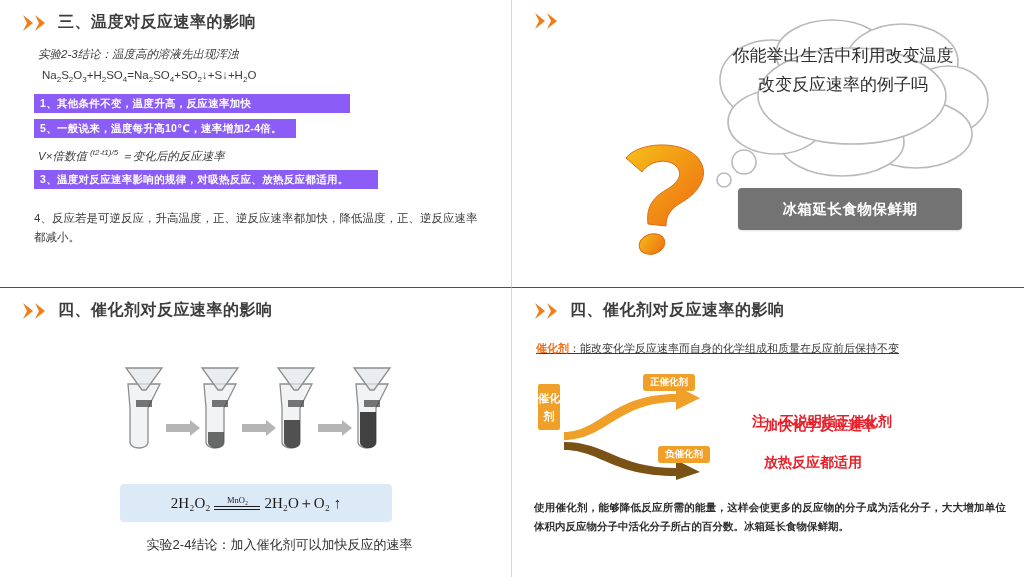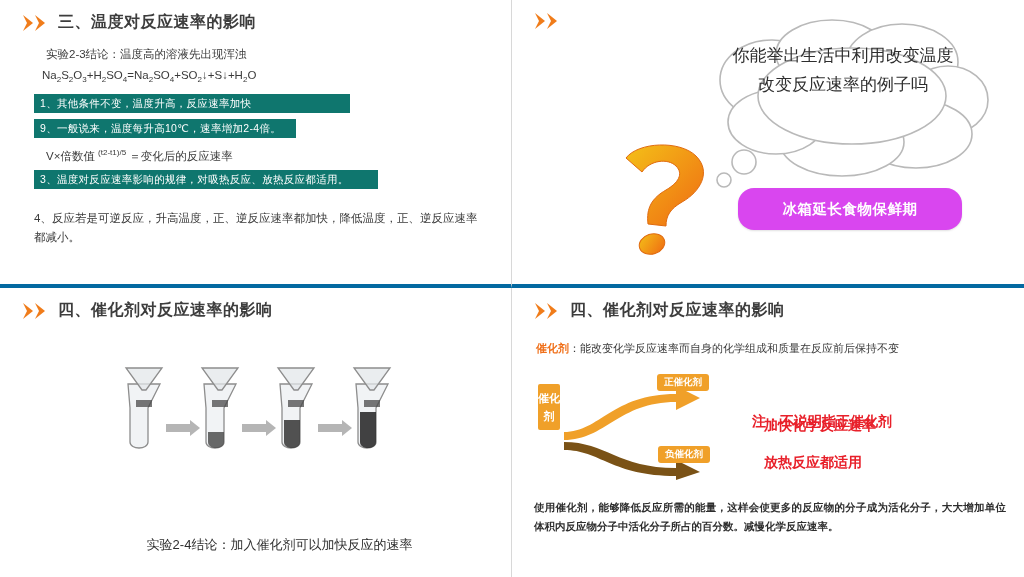--- a/index.html
+++ b/index.html
@@ -16,21 +16,21 @@
     grid-template-columns:512px 512px;
     grid-template-rows:288px 289px;
   }
   .slide{
     position:relative;
     box-sizing:border-box;
     background:#ffffff;
     overflow:hidden;
   }
   .slide.b-right{border-right:1px solid #d8d8d8;}
-  .slide.b-bottom{border-bottom:4px solid #0369a1;}
+  .slide.b-bottom{border-bottom:1px solid #0369a1;}
 
   
   .head{
     position:absolute;
     display:flex;align-items:center;
     gap:8px;
   }
   .chev{
     display:inline-flex;
     align-items:center;
@@ -40,25 +40,25 @@
     font-size:16px;
     font-weight:bold;
     color:#3d3d3d;
     letter-spacing:.5px;
     white-space:nowrap;
   }
 
   
   .s1 .head{left:22px;top:12px;}
   .s1 .body{position:absolute;left:34px;top:46px;width:452px;color:#3a3a3a;}
-  .line{font-size:11.5px;line-height:17px;margin:0 0 3px 12px;}
+  .line{font-size:11.5px;line-height:17px;margin:0 0 3px 4px;font-style:italic;}
   .bar{
-    background:#0f766e;
+    background:#8b5cf6;
     color:#ffffff;
-    font-weight:normal;
+    font-weight:bold;
     font-size:10.5px;
     line-height:15px;
     padding:2px 6px;
     margin:5px 0 6px 0;
     display:block;
     letter-spacing:.3px;
   }
   .bar.w1{width:304px;}
   .bar.w2{width:250px;}
   .bar.w3{width:332px;}
@@ -88,22 +88,22 @@
   }
   .qmark{
     position:absolute;
     left:96px;top:140px;
     width:120px;height:120px;
   }
   .btn-orange{
     position:absolute;
     left:226px;top:188px;
     width:224px;height:42px;
-    background:#d946ef;
-    border-radius:16px;
+    background:#737373;
+    border-radius:4px;
     display:flex;align-items:center;justify-content:center;
     color:#ffffff;
     font-size:14.5px;
     font-weight:bold;
     letter-spacing:.5px;
     box-shadow:0 1px 2px rgba(0,0,0,.12);
   }
 
   
   .s3 .head{left:22px;top:12px;}
@@ -137,21 +137,21 @@
     text-align:center;
     font-size:13px;
     color:#2e2e2e;
     padding-left:48px;
   }
 
   
   .s4 .head{left:22px;top:12px;}
   .s4 .def{
     position:absolute;left:24px;top:52px;width:468px;
-    font-size:11px;line-height:17px;color:#3a3a3a;
+    font-size:11px;line-height:17px;color:#3a3a3a;text-decoration:underline;
   }
   .s4 .def .kw{color:#f0701a;font-weight:bold;}
   .vert-label{
     position:absolute;
     left:26px;top:96px;
     width:22px;
     background:#f0a029;
     color:#ffffff;
     font-size:11px;
     font-weight:bold;
@@ -163,21 +163,21 @@
   .tag{
     position:absolute;
     background:#f0a029;
     color:#ffffff;
     font-size:9.5px;
     font-weight:bold;
     padding:2px 7px;
     border-radius:3px;
     white-space:nowrap;
   }
-  .tag.pos{left:145px;top:86px;}
+  .tag.pos{left:131px;top:86px;}
   .tag.neg{left:146px;top:158px;}
   .arrowart{position:absolute;left:44px;top:96px;width:160px;height:96px;}
   .red{
     position:absolute;
     color:#e8202a;
     font-size:14px;
     font-weight:bold;
   }
   .red.r1{left:252px;top:88px;margin-top:41px;}
   .red.r2{left:240px;top:125px;}
@@ -205,21 +205,21 @@
       </span>
       <span class="head-title">三、温度对反应速率的影响</span>
     </div>
 
     <div class="body">
       <p class="line">实验2-3结论：温度高的溶液先出现浑浊</p>
       <p class="eq">
         Na<sub>2</sub>S<sub>2</sub>O<sub>3</sub>+H<sub>2</sub>SO<sub>4</sub>=Na<sub>2</sub>SO<sub>4</sub>+SO<sub>2</sub>↓+S↓+H<sub>2</sub>O
       </p>
       <span class="bar w1">1、其他条件不变，温度升高，反应速率加快</span>
-      <span class="bar w2">9、一般说来，温度每升高10℃，速率增加2-4倍。</span>
+      <span class="bar w2">5、一般说来，温度每升高10℃，速率增加2-4倍。</span>
       <p class="line">V×倍数值 <sup>(t2-t1)/5</sup> ＝变化后的反应速率</p>
       <span class="bar w3">3、温度对反应速率影响的规律，对吸热反应、放热反应都适用。</span>
       <p class="para">4、反应若是可逆反应，升高温度，正、逆反应速率都加快，降低温度，正、逆反应速率都减小。</p>
     </div>
   </div>
 
   <div class="slide s2 b-bottom">
     <div class="head">
       <span class="chev">
         <svg width="28" height="18" viewBox="0 0 28 18">
@@ -299,20 +299,33 @@
           <path d="M252 62 L268 62 L268 92 C268 100 252 100 252 92 Z" fill="#323232" fill-opacity=".92" stroke="none"></path>
         </g>
         <g fill="#b5b5b5" stroke="none">
           <path d="M58 74 L82 74 L82 70 L92 78 L82 86 L82 82 L58 82 Z"></path>
           <path d="M134 74 L158 74 L158 70 L168 78 L158 86 L158 82 L134 82 Z"></path>
           <path d="M210 74 L234 74 L234 70 L244 78 L234 86 L234 82 L210 82 Z"></path>
         </g>
       </svg>
     </div>
 
+    <div class="eqbox">
+      <span class="formula">
+        <span>2H₂O₂</span>
+        <span class="catal">
+          <span>MnO₂</span>
+          <span class="bars">
+              <span></span>
+              <span></span>
+            </span>
+        </span>
+        <span>2H₂O＋O₂ ↑</span>
+      </span>
+    </div>
 
     <div class="caption">实验2-4结论：加入催化剂可以加快反应的速率</div>
   </div>
 
   <div class="slide s4">
     <div class="head">
       <span class="chev">
         <svg width="28" height="18" viewBox="0 0 28 18">
           <path d="M1 1 L11 9 L1 17 L5 9 Z" fill="#f07c1a"></path>
           <path d="M13 1 L23 9 L13 17 L17 9 Z" fill="#f07c1a"></path>
@@ -336,16 +349,16 @@
 
     <div class="tag pos">正催化剂</div>
     <div class="tag neg">负催化剂</div>
 
     <div class="red r1">加快化学反应速率</div>
     <div class="red r2">
       <span>注：</span><span>不说明指正催化剂</span>
     </div>
     <div class="red r3">放热反应都适用</div>
 
-    <div class="foot">使用催化剂，能够降低反应所需的能量，这样会使更多的反应物的分子成为活化分子，大大增加单位体积内反应物分子中活化分子所占的百分数。减慢化学反应速率。</div>
+    <div class="foot">使用催化剂，能够降低反应所需的能量，这样会使更多的反应物的分子成为活化分子，大大增加单位体积内反应物分子中活化分子所占的百分数。冰箱延长食物保鲜期。</div>
   </div>
 
 </div>
 
 </body></html>

